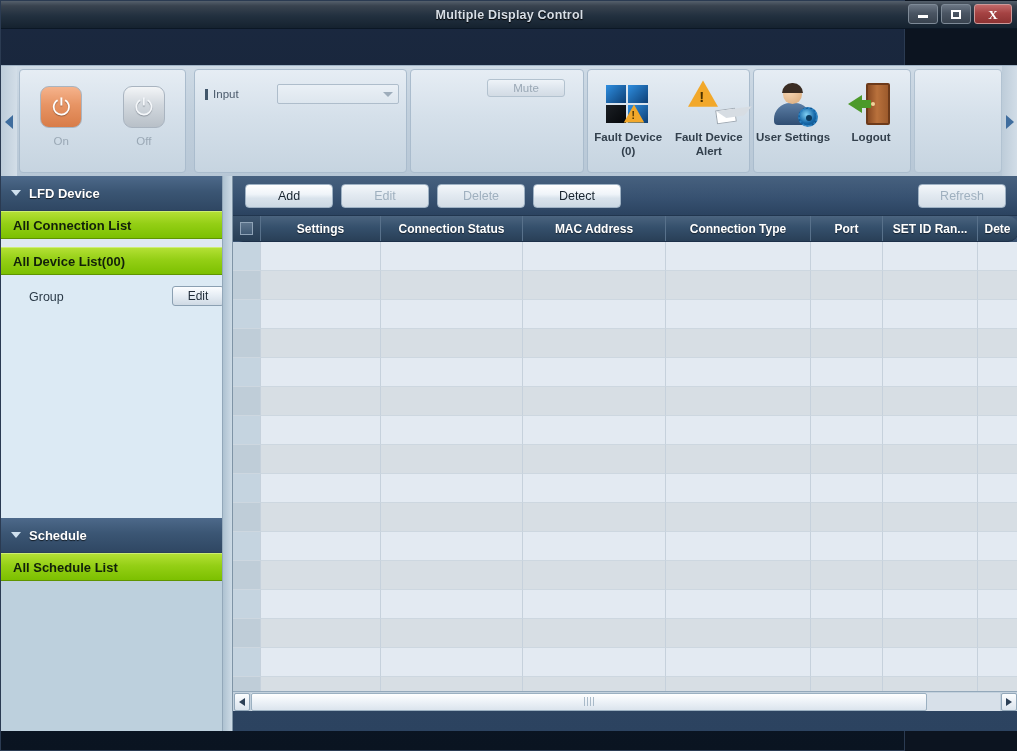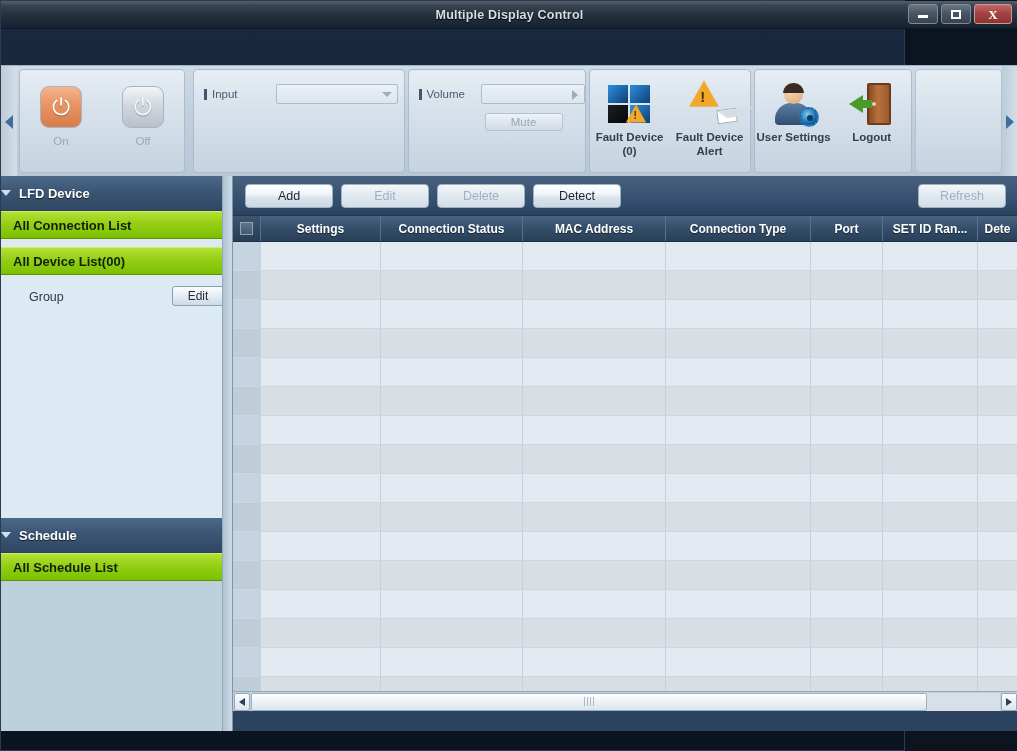--- a/index.html
+++ b/index.html
@@ -212,21 +212,21 @@
   }
   .arrowtail{ position:absolute; left:11px; top:17px; width:12px;height:8px;background:#4c9a2a;}
 
   
   .sidebar{
     position:absolute; left:0; top:175px; width:232px; height:555px;
     background:#bdd0dd; border-right:1px solid #7f94a6;
     overflow:hidden;
   }
   .sb-head{
-    height:35px; display:flex; align-items:center; 
+    height:35px; display:flex; align-items:center; padding-left:10px;
     background: linear-gradient(180deg,#4d698a 0%,#3b5674 45%,#2f4763 100%);
     color:#ffffff; font-size:13px; font-weight:bold; text-shadow:0 1px 1px #000a;
     border-bottom:1px solid #2b4059;
   }
   .sb-head .tdown{
     width:0;height:0;border-left:5px solid transparent;border-right:5px solid transparent;
     border-top:6px solid #cfe0ee; margin-right:8px;
   }
   .sb-green{
     height:28px; display:flex; align-items:center; padding-left:12px;
@@ -274,20 +274,21 @@
   }
   .tbtn.dis{ color:#9fb0bf; background: linear-gradient(180deg,#f3f7fa 0%,#e3eaf1 45%,#d3dde6 100%); }
   .tb-add{ left:12px; } .tb-edit{ left:108px; } .tb-del{ left:204px; }
   .tb-detect{ left:300px; } .tb-refresh{ right:12px; }
 
   .grid{ position:absolute; top:40px; left:0; width:785px; height:495px; }
   .ghead{
     display:flex; height:26px;
     background: linear-gradient(180deg,#4b647f 0%,#35506c 45%,#293f57 100%);
     border-bottom:1px solid #1d3049;
+    border-radius:10px;
   }
   .gh{
     display:flex; align-items:center; justify-content:center;
     color:#ffffff; font-size:12px; font-weight:bold; text-shadow:0 1px 1px #0008;
     border-right:1px solid #5c7governance;
     border-right:1px solid #5a7governance;
     border-right:1px solid #58718b;
   }
   .gh.sel{ width:28px; background: linear-gradient(180deg,#3d5external,#2b4158); }
   .gh.sel{ background: linear-gradient(180deg,#3d556f,#27largest 100%); }
@@ -382,27 +383,20 @@
       <div class="field-row">
         <div class="field-lab lit">Input</div>
         <div class="combo">
           <span class="cv"></span>
           <span class="caret"></span>
         </div>
       </div>
     </div>
 
     <div class="rgroup g-volume">
-      <div class="field-row">
-        <div class="field-lab lit">Volume</div>
-        <div class="combo">
-          <span class="cv"></span>
-          <span class="vol-caret"></span>
-        </div>
-      </div>
       <div class="mute-btn">Mute</div>
     </div>
 
     <div class="rgroup g-fault">
       <div class="bigicons">
         <div class="bigicon">
           <div class="art">
             <div class="panes">
               <span class="p p1"></span>
                 <span class="p p2"></span>

